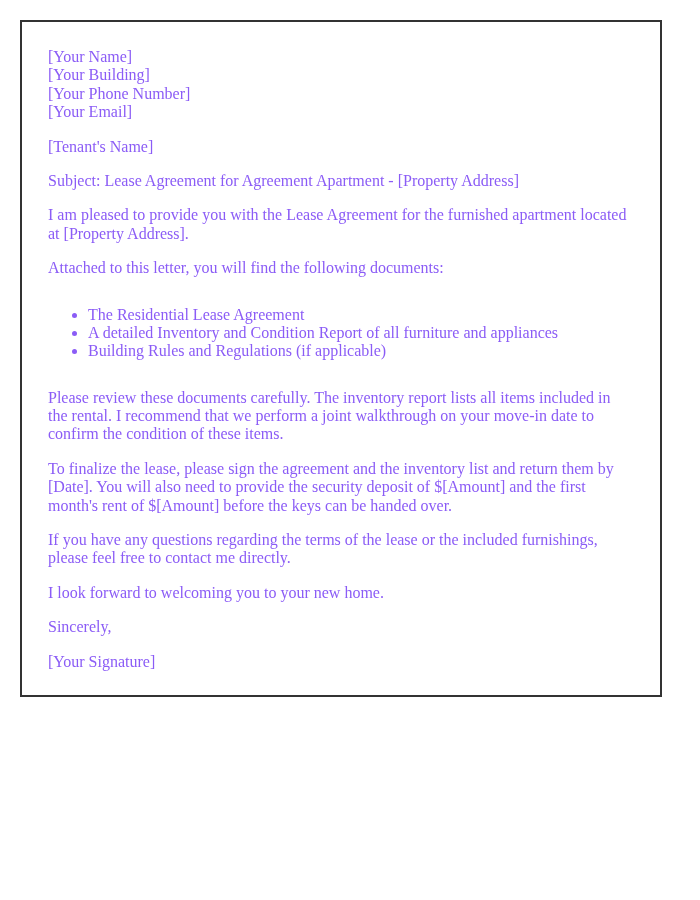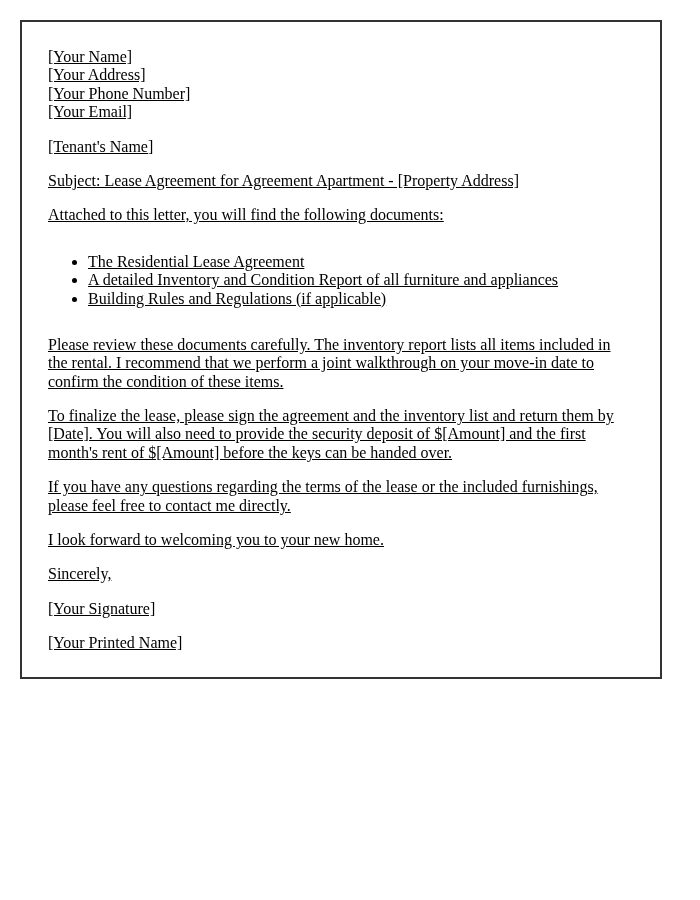--- a/index.html
+++ b/index.html
@@ -33,37 +33,38 @@
     list-style-type: disc;
   }
   .letter li {
     margin: 0;
     padding: 0;
   }
 </style>
 </head>
 <body>
 
-<div class="letter" style="border-color: rgb(51, 51, 51); color: #000000; background: rgb(255, 255, 255); text-decoration: underline;">
+<div class="letter" style="border-color: rgb(51, 51, 51); color: #8b5cf6; background: rgb(255, 255, 255);">
 
   <p>
     <span>[Your Name]</span><br>
-    <span>[Your Address]</span><br>
+    <span>[Your Building]</span><br>
     <span>[Your Phone Number]</span><br>
     <span>[Your Email]</span>
   </p>
 
 
   <p>
     <span>[Tenant's Name]</span><br>
   </p>
 
   <p>Subject: Lease Agreement for Agreement Apartment - [Property Address]</p>
 
 
+  <p>I am pleased to provide you with the Lease Agreement for the furnished apartment located at [Property Address].</p>
 
   <p>Attached to this letter, you will find the following documents:</p>
 
   <ul>
     <li>The Residential Lease Agreement</li>
     <li>A detailed Inventory and Condition Report of all furniture and appliances</li>
     <li>Building Rules and Regulations (if applicable)</li>
   </ul>
 
   <p>Please review these documents carefully. The inventory report lists all items included in the rental. I recommend that we perform a joint walkthrough on your move-in date to confirm the condition of these items.</p>
@@ -71,15 +72,14 @@
   <p>To finalize the lease, please sign the agreement and the inventory list and return them by [Date]. You will also need to provide the security deposit of $[Amount] and the first month's rent of $[Amount] before the keys can be handed over.</p>
 
   <p>If you have any questions regarding the terms of the lease or the included furnishings, please feel free to contact me directly.</p>
 
   <p>I look forward to welcoming you to your new home.</p>
 
   <p>Sincerely,</p>
 
   <p>[Your Signature]</p>
 
-  <p>[Your Printed Name]</p>
 
 </div>
 
 </body></html>

